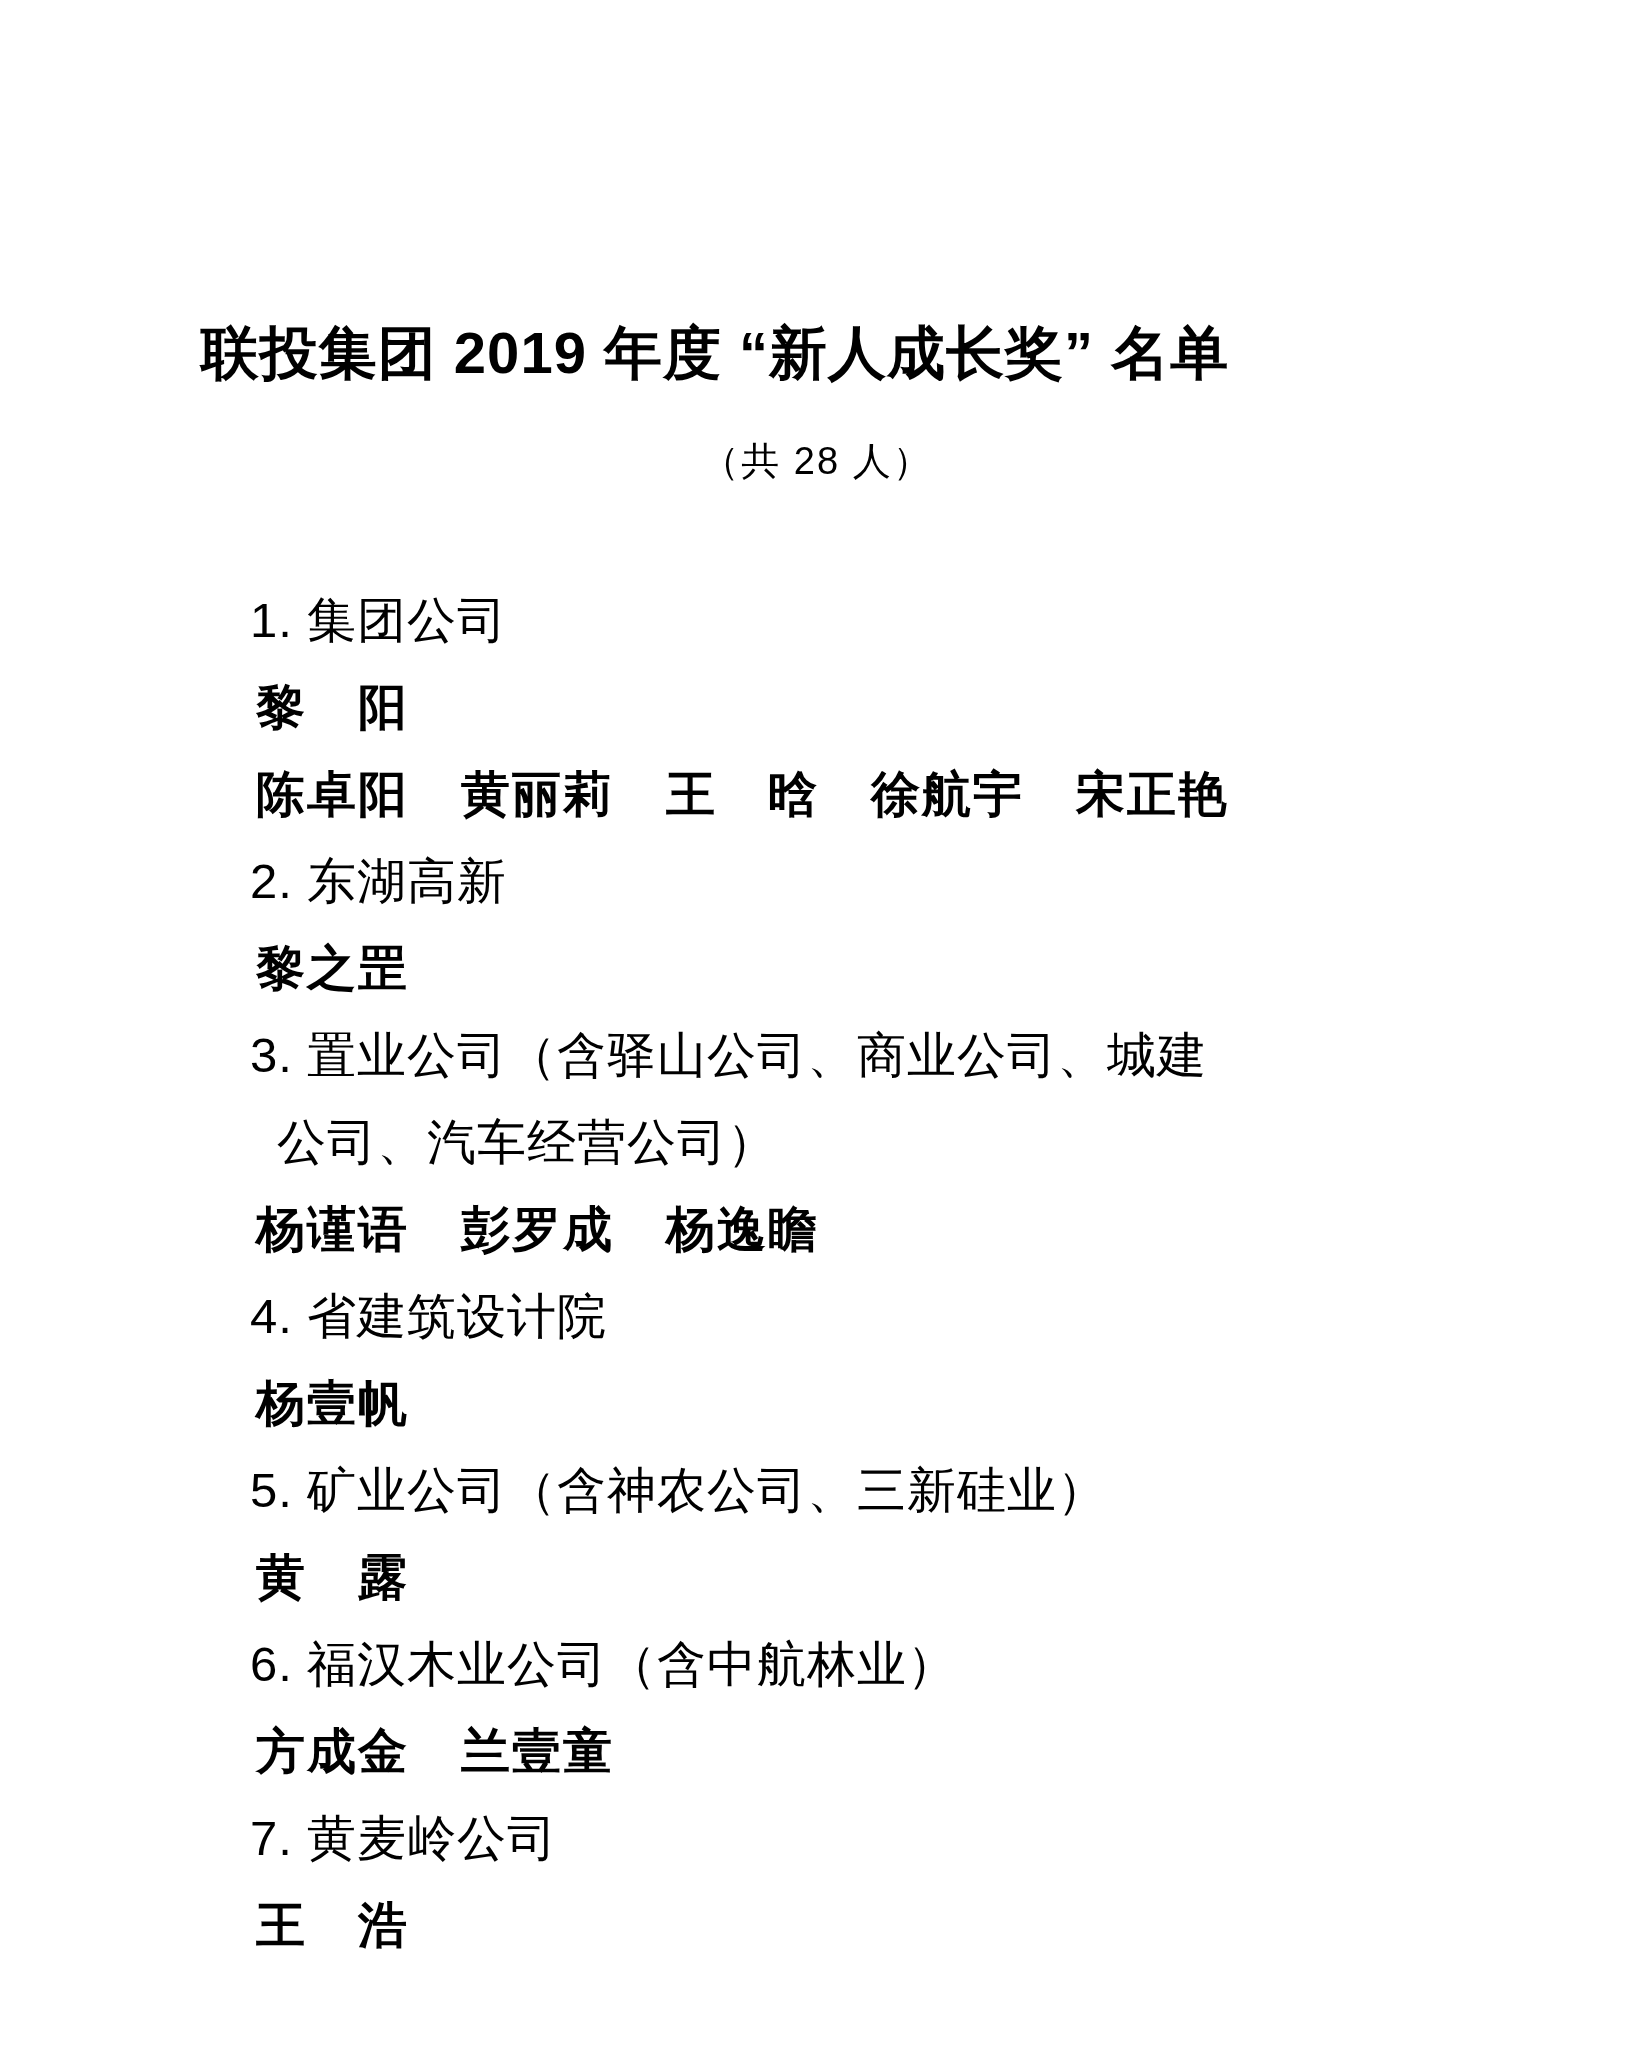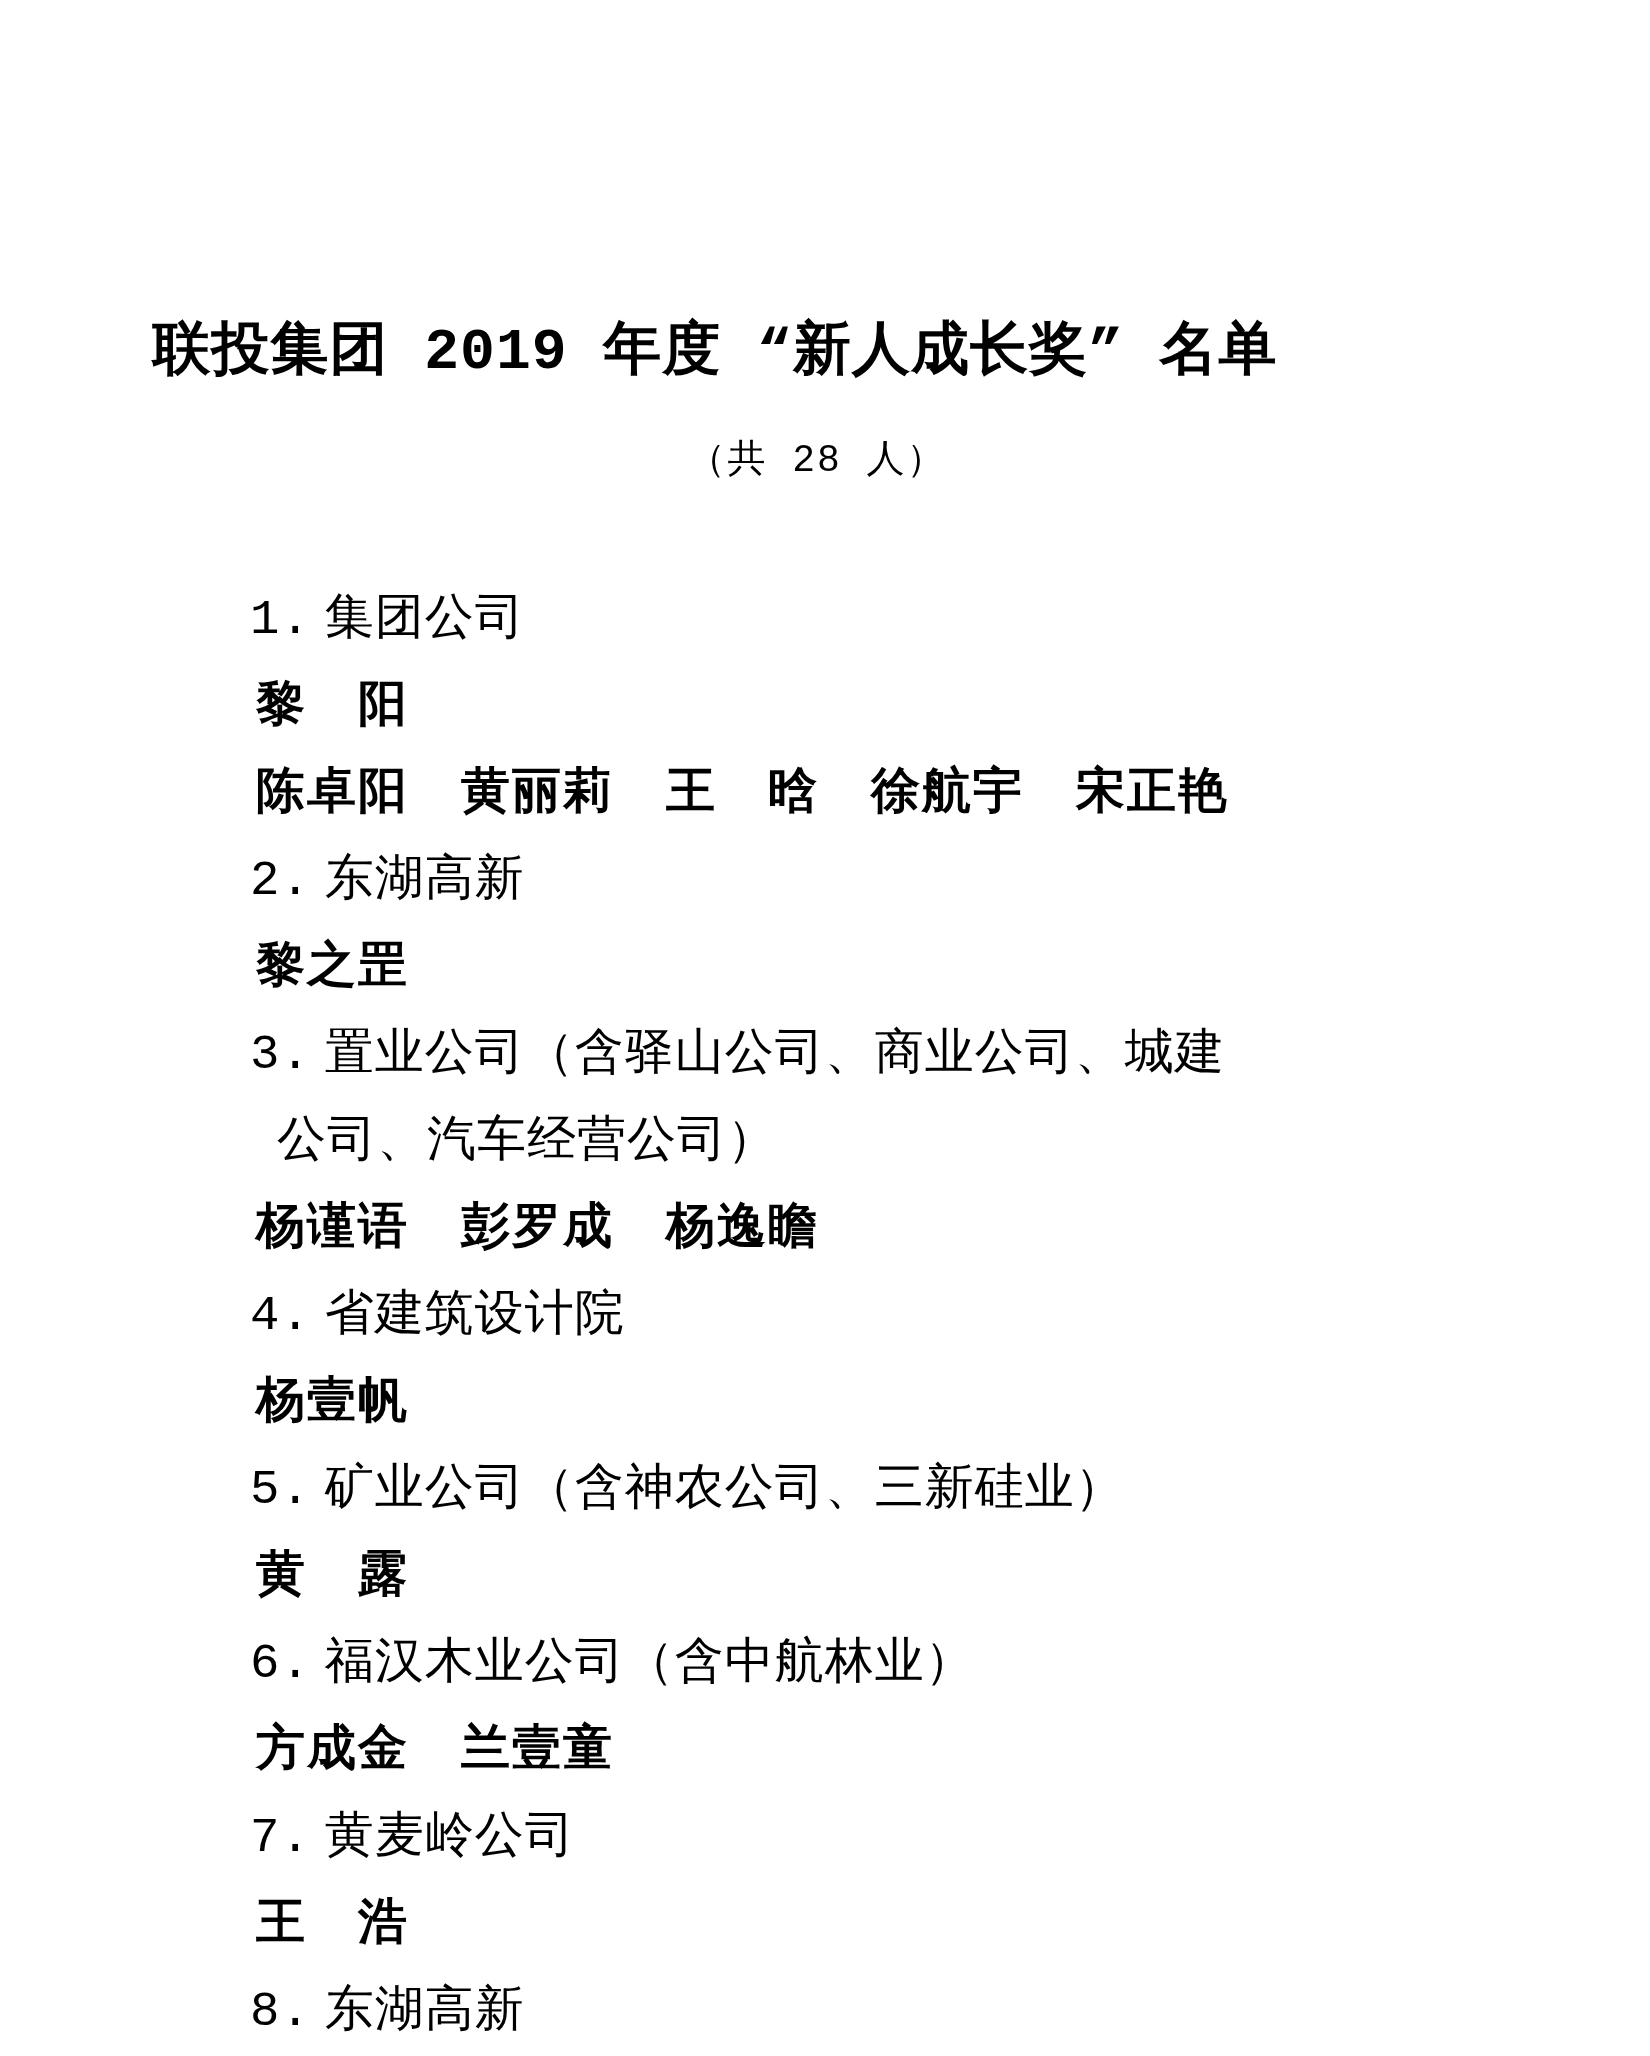--- a/index.html
+++ b/index.html
@@ -7,21 +7,21 @@
     padding: 0;
     background: #ffffff;
   }
   .page {
     position: relative;
     width: 1650px;
     height: 2056px;
     background: #ffffff;
     color: #000000;
     overflow: hidden;
-    font-family: Liberation Mono, monospace;
+    font-family: Liberation Sans, sans-serif;
   }
   .doc-title {
     position: absolute;
     top: 305px;
     left: 0;
     width: 1430px;              
     text-align: center;
     font-size: 58px;
     font-weight: bold;
     line-height: 96px;
@@ -115,16 +115,15 @@
     <div class="name-row">
       <span class="person-name">方成金</span>
       <span class="person-name">兰壹童</span>
     </div>
 
     <div class="section-header"><span class="section-number">7.</span><span>黄麦岭公司</span></div>
     <div class="name-row">
       <span class="person-name">王　浩</span>
     </div>
 
-    <div class="section-header"><span class="section-number">8.</span><span>东湖高新</span></div>
 
   </div>
 </div>
 
 </body></html>

